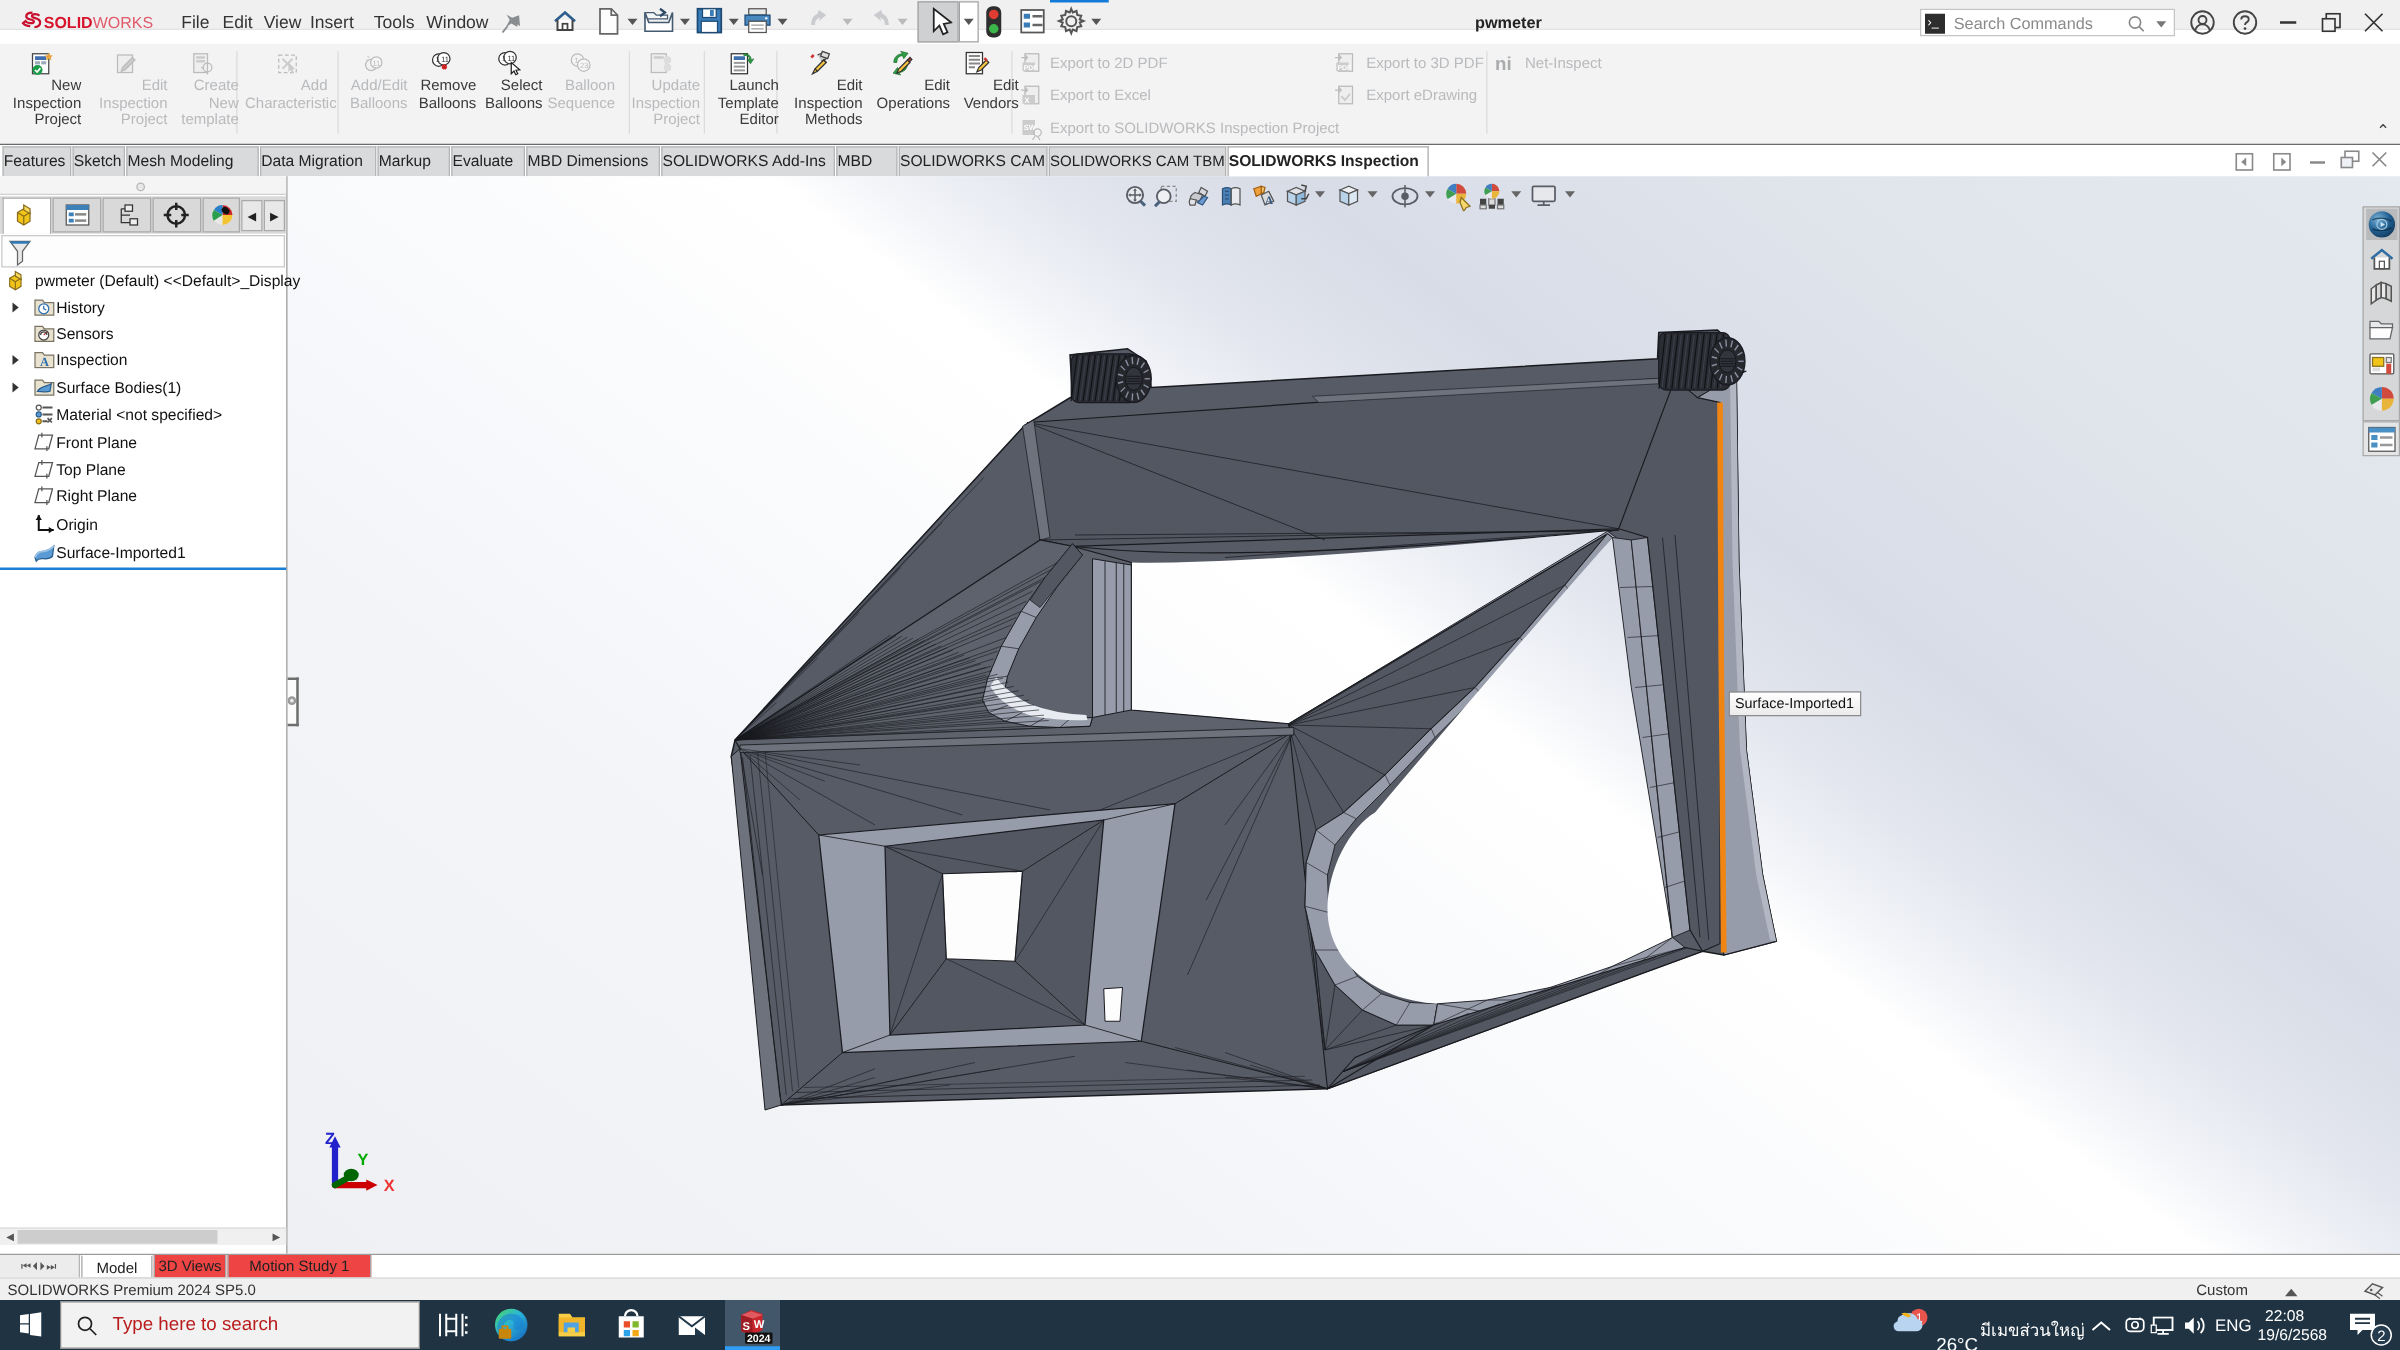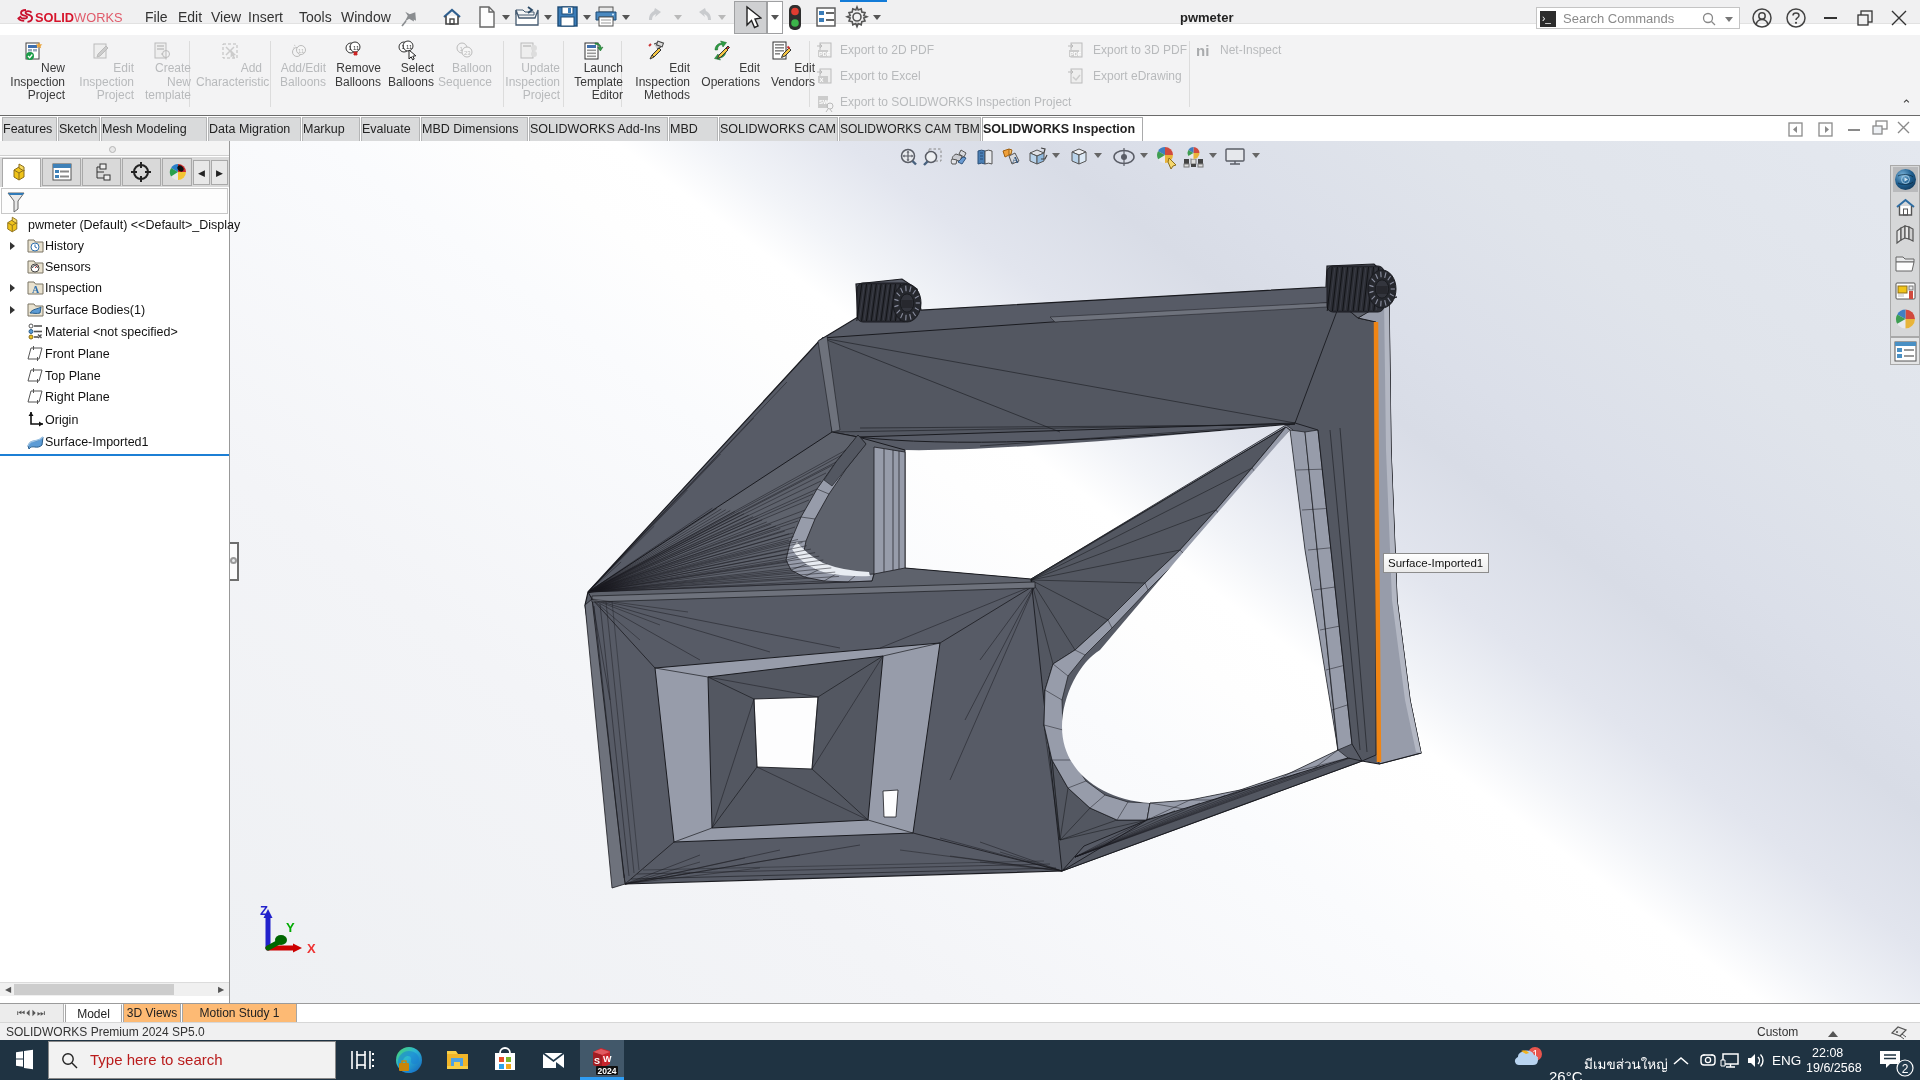--- a/index.html
+++ b/index.html
@@ -23,21 +23,21 @@
 .ctab{position:absolute;top:0;height:24px;background:#d9dadb;border:1px solid #b4b5b6;border-bottom:none;font-size:12.5px;color:#222;line-height:23px;white-space:nowrap;overflow:hidden;}
 .ctab.active{background:#fff;font-weight:bold;border-color:#a9aaab;height:24px;z-index:2;}
 
 #main{position:absolute;left:0;top:141px;width:1920px;height:862px;}
 #viewport{position:absolute;left:230px;top:0;width:1690px;height:862px;background:linear-gradient(36.87deg,#eef0f3 0%,#f3f4f7 25%,#fafbfd 44%,#fefefe 50%,#ffffff 54%,#f2f4f8 57%,#e2e5ee 62%,#d8dce6 68.5%,#dbdfe9 73%,#e0e4eb 83%,#e4e8ef 100%);}
 #leftpanel{position:absolute;left:0;top:0;width:230px;height:862px;background:#fff;border-right:1px solid #989898;}
 .treerow{position:absolute;left:0;width:100%;height:22px;font-size:12.5px;color:#111;line-height:22px;white-space:nowrap;}
 .treerow .lbl{position:absolute;left:45px;top:0;}
 
 #modeltabs{position:absolute;left:0;top:1003px;width:1920px;height:19px;background:#fff;border-top:1px solid #9b9b9b;}
-.mtab{position:absolute;top:0;height:19px;border:1px solid #a5a5a5;border-top:none;background:#fdba74;font-size:12px;color:#222;text-align:center;line-height:18px;}
+.mtab{position:absolute;top:0;height:19px;border:1px solid #a5a5a5;border-top:none;background:#ef4444;font-size:12px;color:#222;text-align:center;line-height:18px;}
 .mtab.active{background:#fff;font-weight:normal;border-top:1px solid #fff;}
 #statusbar{position:absolute;left:0;top:1022px;width:1920px;height:18px;background:#f0f0f1;border-top:1px solid #d7d7d7;font-size:12px;color:#333;}
 
 #taskbar{position:absolute;left:0;top:1040px;width:1920px;height:40px;background:#1f3342;}
 #tsearch{position:absolute;left:48px;top:1px;width:288px;height:38px;background:#f2f2f2;border:1px solid #888;}
 #hud{position:absolute;left:0;top:0;width:1690px;height:32px;}
 #tooltip{position:absolute;left:1153px;top:412px;width:106px;height:20px;background:linear-gradient(#ffffff,#ebebeb);border:1px solid #8c8c8c;font-size:11.5px;color:#111;line-height:19px;padding-left:4px;z-index:30;}
 #taskpane{z-index:25;}
 #hud{z-index:25;}
 .tbicon{position:absolute;top:0;width:48px;height:40px;}

